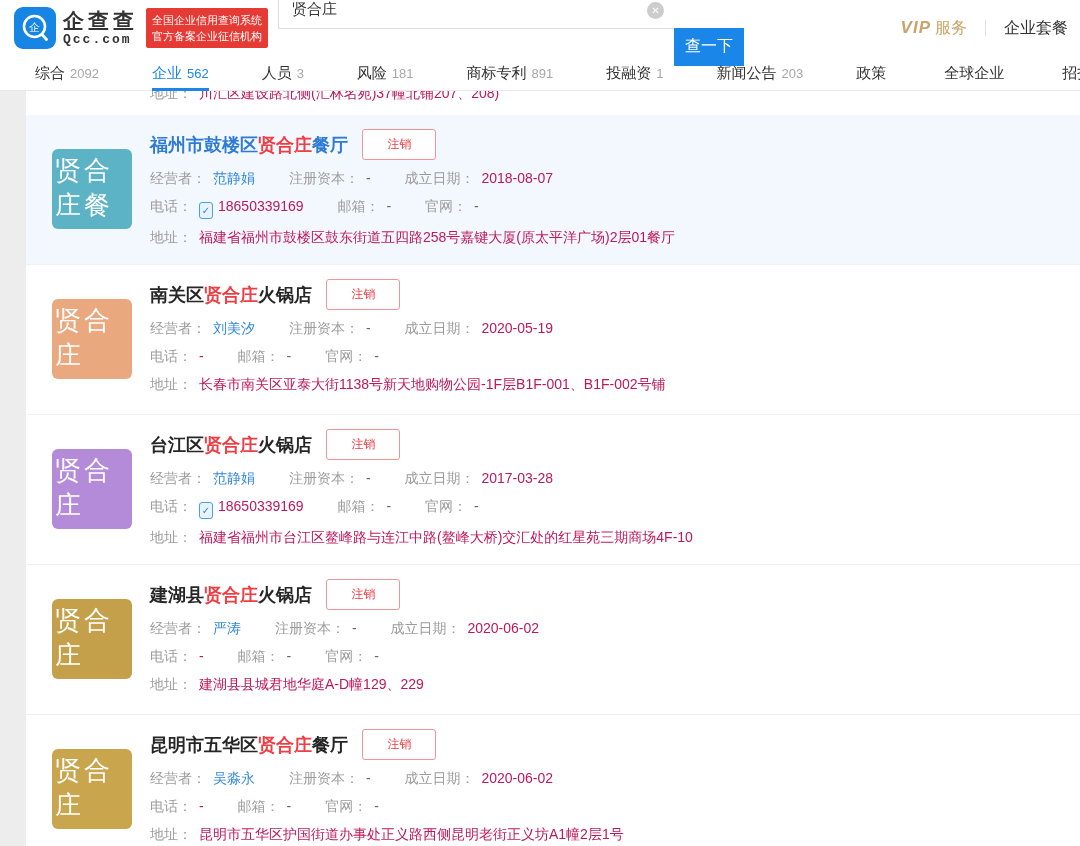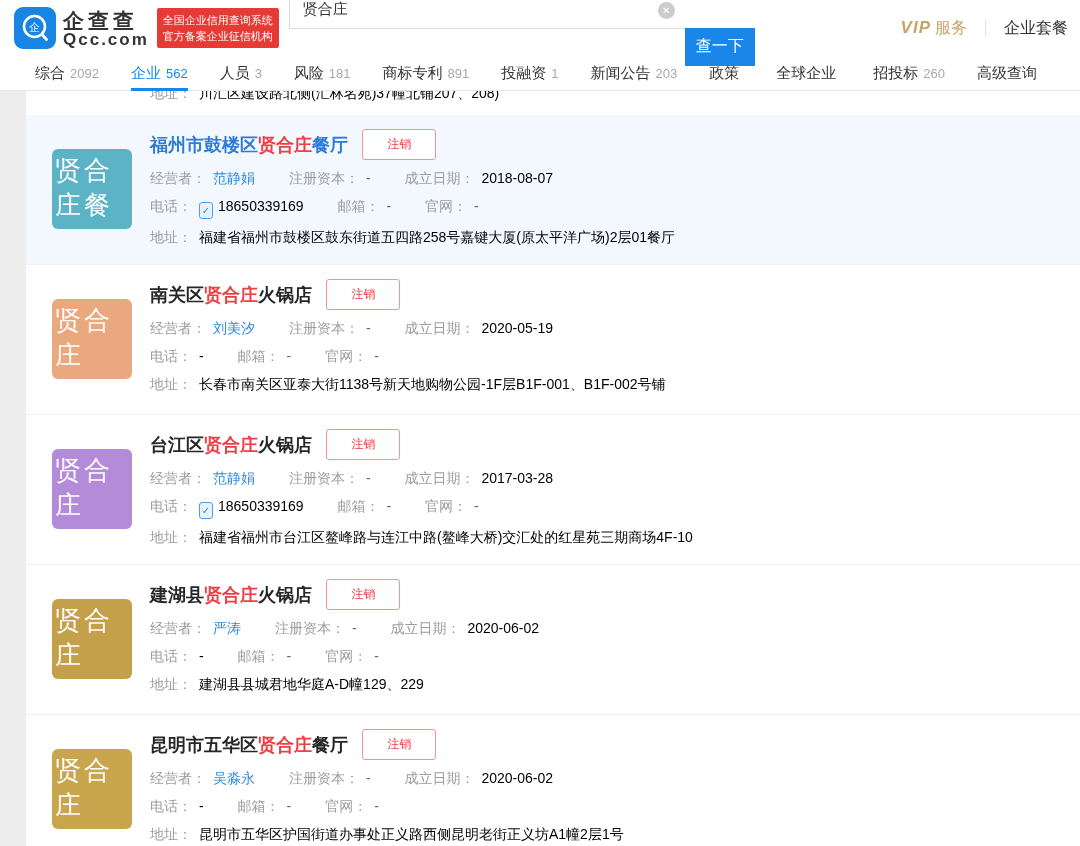--- a/index.html
+++ b/index.html
@@ -13,21 +13,21 @@
 
   
   header {
     height: 56px; display: flex; align-items: center;
     background: #fff; padding-left: 14px;
   }
   .logo { display: flex; align-items: center; text-decoration: none; cursor: pointer; }
   .logo-icon { width: 42px; height: 42px; }
   .logo-text { margin-left: 7px; color: #333; }
   .brand-cn { font-size: 21px; font-weight: 700; letter-spacing: 4px; line-height: 23px; }
-  .brand-en { font-size: 17px; font-weight: 700; letter-spacing: 2px; line-height: 15px; }
+  .brand-en { font-size: 13px; font-weight: 700; letter-spacing: 2px; line-height: 15px; font-family: Liberation Mono, monospace; }
   .cert {
     margin-left: 8px; background: #e63a35; color: #fff;
     font-size: 11px; line-height: 16px; padding: 4px 6px; border-radius: 2px;
     white-space: nowrap;
   }
   .searchbar { display: flex; margin-left: 10px; }
   .search-input-wrap {
     position: relative; width: 396px; height: 38px;
     border: 1px solid #ddd; border-right: none; background: #fff;
   }
@@ -49,21 +49,21 @@
   .spacer { flex: 1; }
   .vip { text-decoration: none; cursor: pointer; white-space: nowrap; }
   .vip-word { font-style: italic; font-weight: 800; font-size: 17px; color: #c9a369; letter-spacing: 1px; margin-top: 32px; }
   .vip-rest { font-size: 16px; color: #c9a369; margin-left: 4px; }
   .hdr-divider { width: 1px; height: 16px; background: #e0e0e0; margin: 0 18px; }
   .pkg { font-size: 16px; color: #333; text-decoration: none; cursor: pointer; margin-right: 12px; white-space: nowrap; }
 
   
   nav {
     height: 35px; display: flex; align-items: stretch;
-    padding-left: 35px; border-bottom: 1px solid #e8e8e8; background: #fff;
+    padding-left: 35px; border-bottom: 1px solid #e8e8e8; background: #fff; gap: 21px;
   }
   .tab { display: flex; align-items: center; position: relative; margin-right: 32px; cursor: pointer; white-space: nowrap; }
   .tlabel { font-size: 15px; color: #333; }
   .cnt { margin-left: 5px; font-size: 13px; color: #a8a8a8; }
   .tab.active .tlabel, .tab.active .cnt { color: #1a87e8; }
   .tab.active::after {
     content: ""; position: absolute; left: 0; right: 0; bottom: -1px;
     height: 3px; background: #1a87e8;
   }
 
@@ -95,21 +95,21 @@
   .title .t-match { color: #ee3e44; }
   .title.visited .t-pre, .title.visited .t-post { color: #2d7bd5; }
   .badge {
     display: inline-block; margin-left: 10px; font-size: 12px; font-weight: 400;
     color: #ee3e44; border: 1px solid #f0949a; border-radius: 3px;
     padding: 1px 24px 2px; background: #fff; vertical-align: 3px;
   }
   .info-row { margin-top: 8px; font-size: 14px; line-height: 20px; white-space: nowrap; }
   .grp { margin-right: 30px; }
   .lbl { color: #9c9c9c; margin-right: 7px; }
-  .val { color: #000000; }
+  .val { color: #be185d; }
   .dim { color: #666; }
   .link { color: #3289e0; text-decoration: none; cursor: pointer; }
   .phone-icon {
     display: inline-block; width: 14px; height: 17px;
     border: 1px solid #4aa0e8; border-radius: 3px; background: #e8f4fd;
     color: #2e82d4; font-size: 10px; line-height: 15px; text-align: center;
     margin-right: 5px; vertical-align: -3px;
   }
 </style>
 </head>

